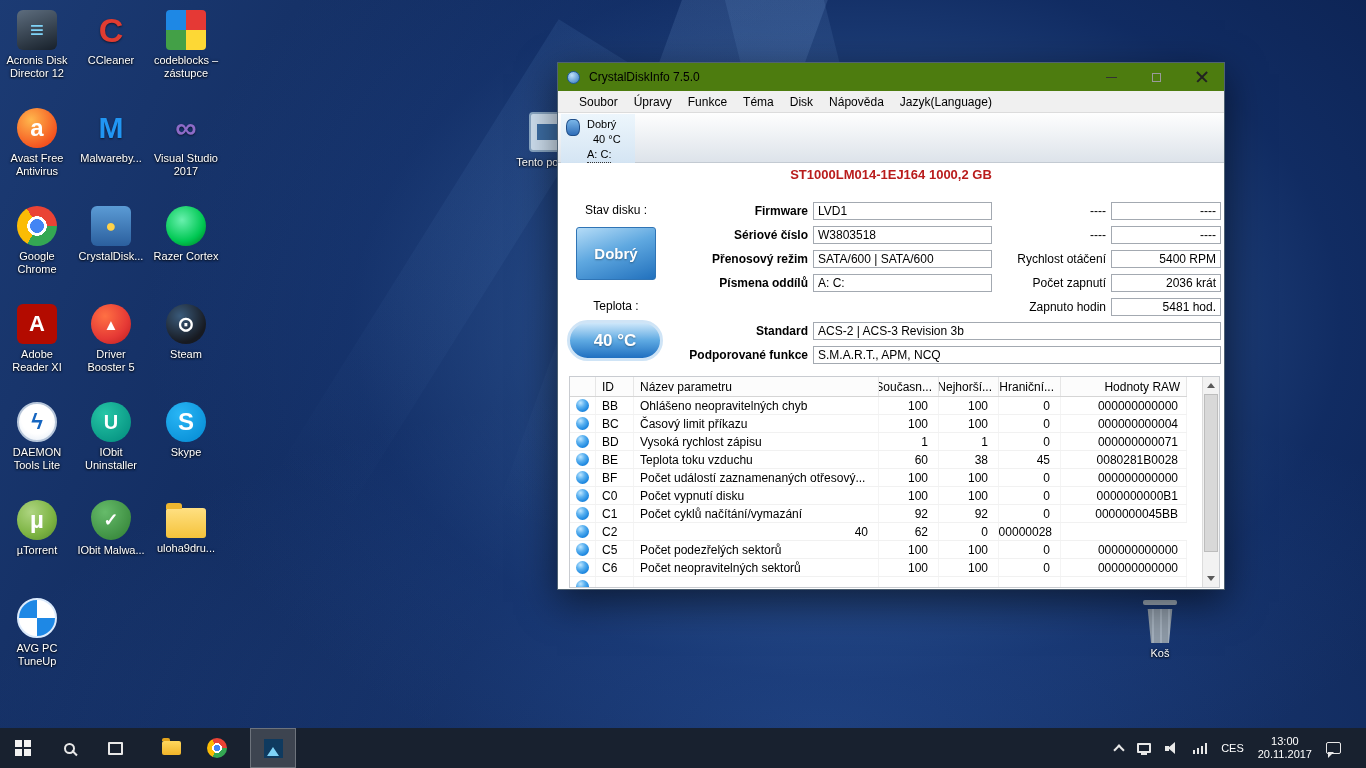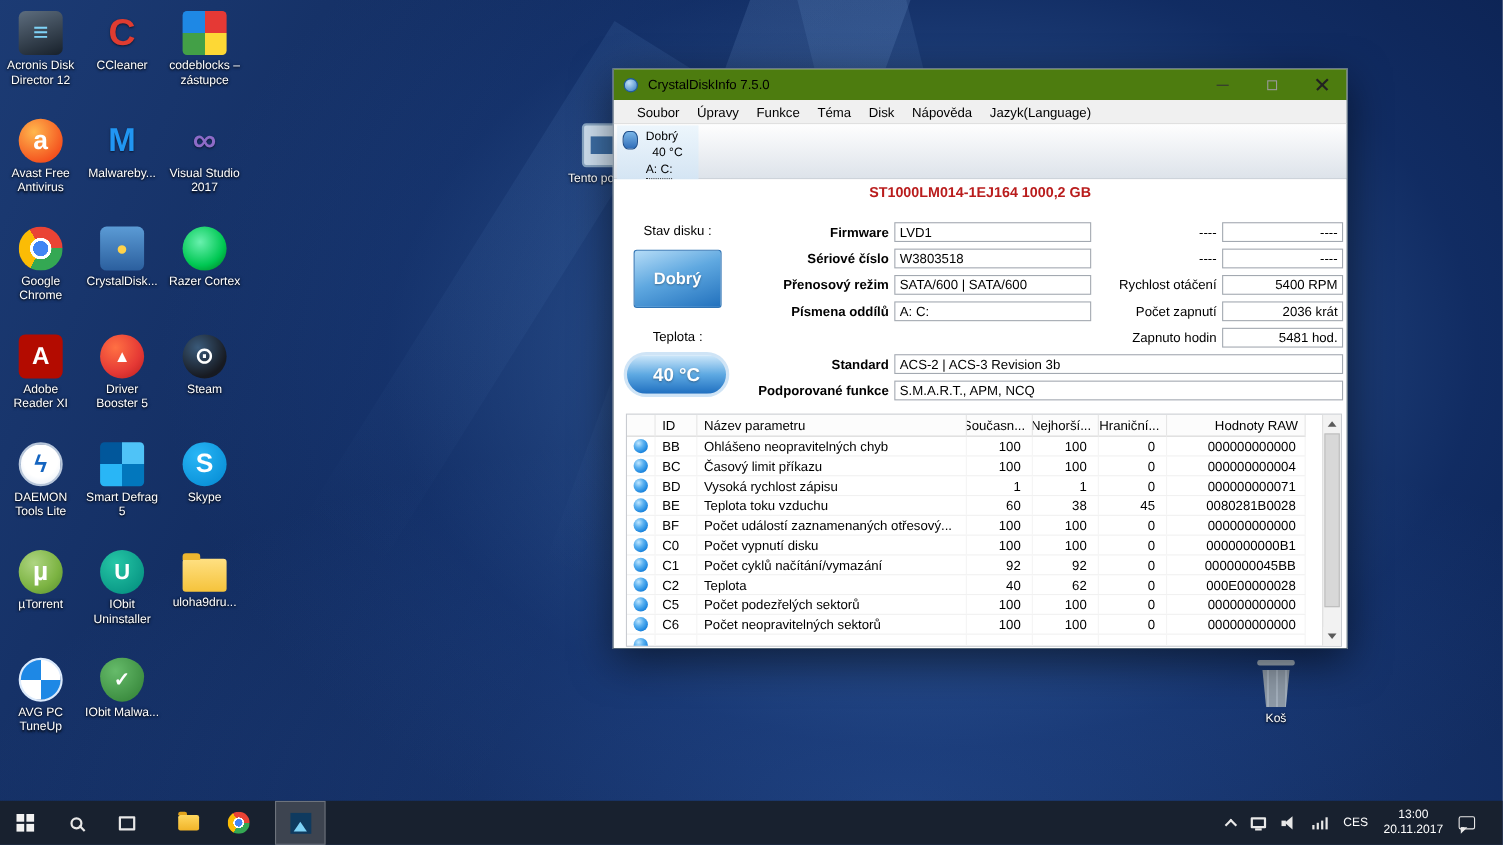--- a/index.html
+++ b/index.html
@@ -260,26 +260,20 @@
         <div class="dlabel">CrystalDisk...</div>
       </div>
 
       <div class="dicon">
         <div class="dimg ic-driverbooster">
           <span class="dglyph">▲</span>
         </div>
         <div class="dlabel">Driver Booster 5</div>
       </div>
 
-      <div class="dicon">
-        <div class="dimg ic-smartdefrag">
-          <span class="dglyph"></span>
-        </div>
-        <div class="dlabel">Smart Defrag 5</div>
-      </div>
 
       <div class="dicon">
         <div class="dimg ic-iobit-u">
           <span class="dglyph">U</span>
         </div>
         <div class="dlabel">IObit Uninstaller</div>
       </div>
 
       <div class="dicon">
         <div class="dimg ic-iobit-m">
@@ -572,21 +566,20 @@
               <span class="tc num">92</span>
               <span class="tc num">0</span>
               <span class="tc raw">0000000045BB</span>
             </div>
 
             <div class="trow">
               <span class="tc dotc">
                 <span class="dot"></span>
               </span>
               <span class="tc">C2</span>
-              <span class="tc">Teplota</span>
               <span class="tc num">40</span>
               <span class="tc num">62</span>
               <span class="tc num">0</span>
               <span class="tc raw">000E00000028</span>
             </div>
 
             <div class="trow">
               <span class="tc dotc">
                 <span class="dot"></span>
               </span>

